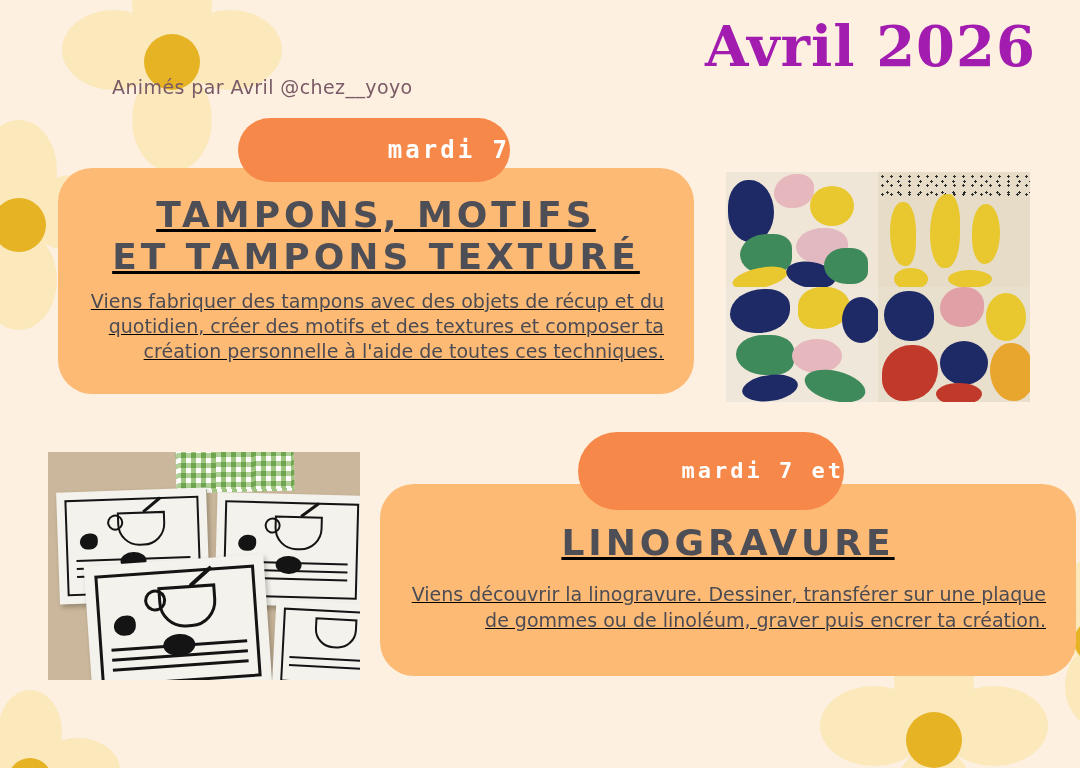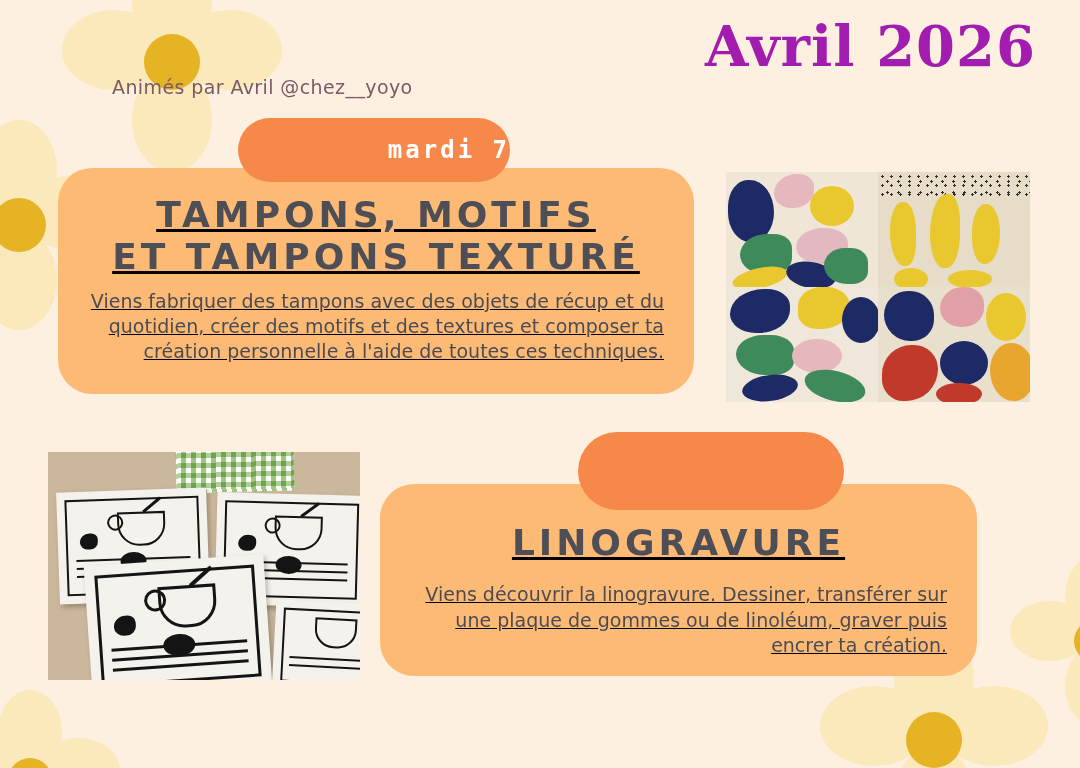--- a/index.html
+++ b/index.html
@@ -117,21 +117,21 @@
   #card-1 {
     left: 58px;
     top: 168px;
     width: 636px;
     height: 226px;
     padding: 26px 30px 18px;
   }
   #card-2 {
     left: 380px;
     top: 484px;
-    width: 597px;
+    width: 696px;
     height: 192px;
     padding: 34px 30px 18px;
   }
 
   .card-title {
     font-family: "DejaVu Sans", sans-serif;
     font-weight: bold;
     color: #4e4e56;
     text-align: center;
     letter-spacing: 4px;
@@ -299,20 +299,21 @@
       <div class="blob" style="left:62px; top:0px; width:44px; height:40px; background:#e0a0a6; border-radius:55% 45% 50% 50%;"></div>
       <div class="blob" style="left:108px; top:6px; width:40px; height:48px; background:#e8c82e; border-radius:50%;"></div>
       <div class="blob" style="left:4px; top:58px; width:56px; height:56px; background:#c0392b; border-radius:55% 45% 60% 40%;"></div>
       <div class="blob" style="left:62px; top:54px; width:48px; height:44px; background:#1e2a66; border-radius:50%;"></div>
       <div class="blob" style="left:112px; top:56px; width:44px; height:58px; background:#e8a62e; border-radius:48% 52% 45% 55%;"></div>
       <div class="blob" style="left:58px; top:96px; width:46px; height:22px; background:#c0392b; border-radius:50%;"></div>
     </div>
   </div>
 
   <div class="pill" id="pill-2">
+    <span>mardi 7 et</span>
   </div>
 
   <div class="card" id="card-2">
     <div class="card-title">
       <div>LINOGRAVURE</div>
     </div>
     <div class="card-body">Viens découvrir la linogravure. Dessiner, transférer sur une plaque de gommes ou de linoléum, graver puis encrer ta création.</div>
   </div>
 
   <div class="photo" id="photo-lino">

